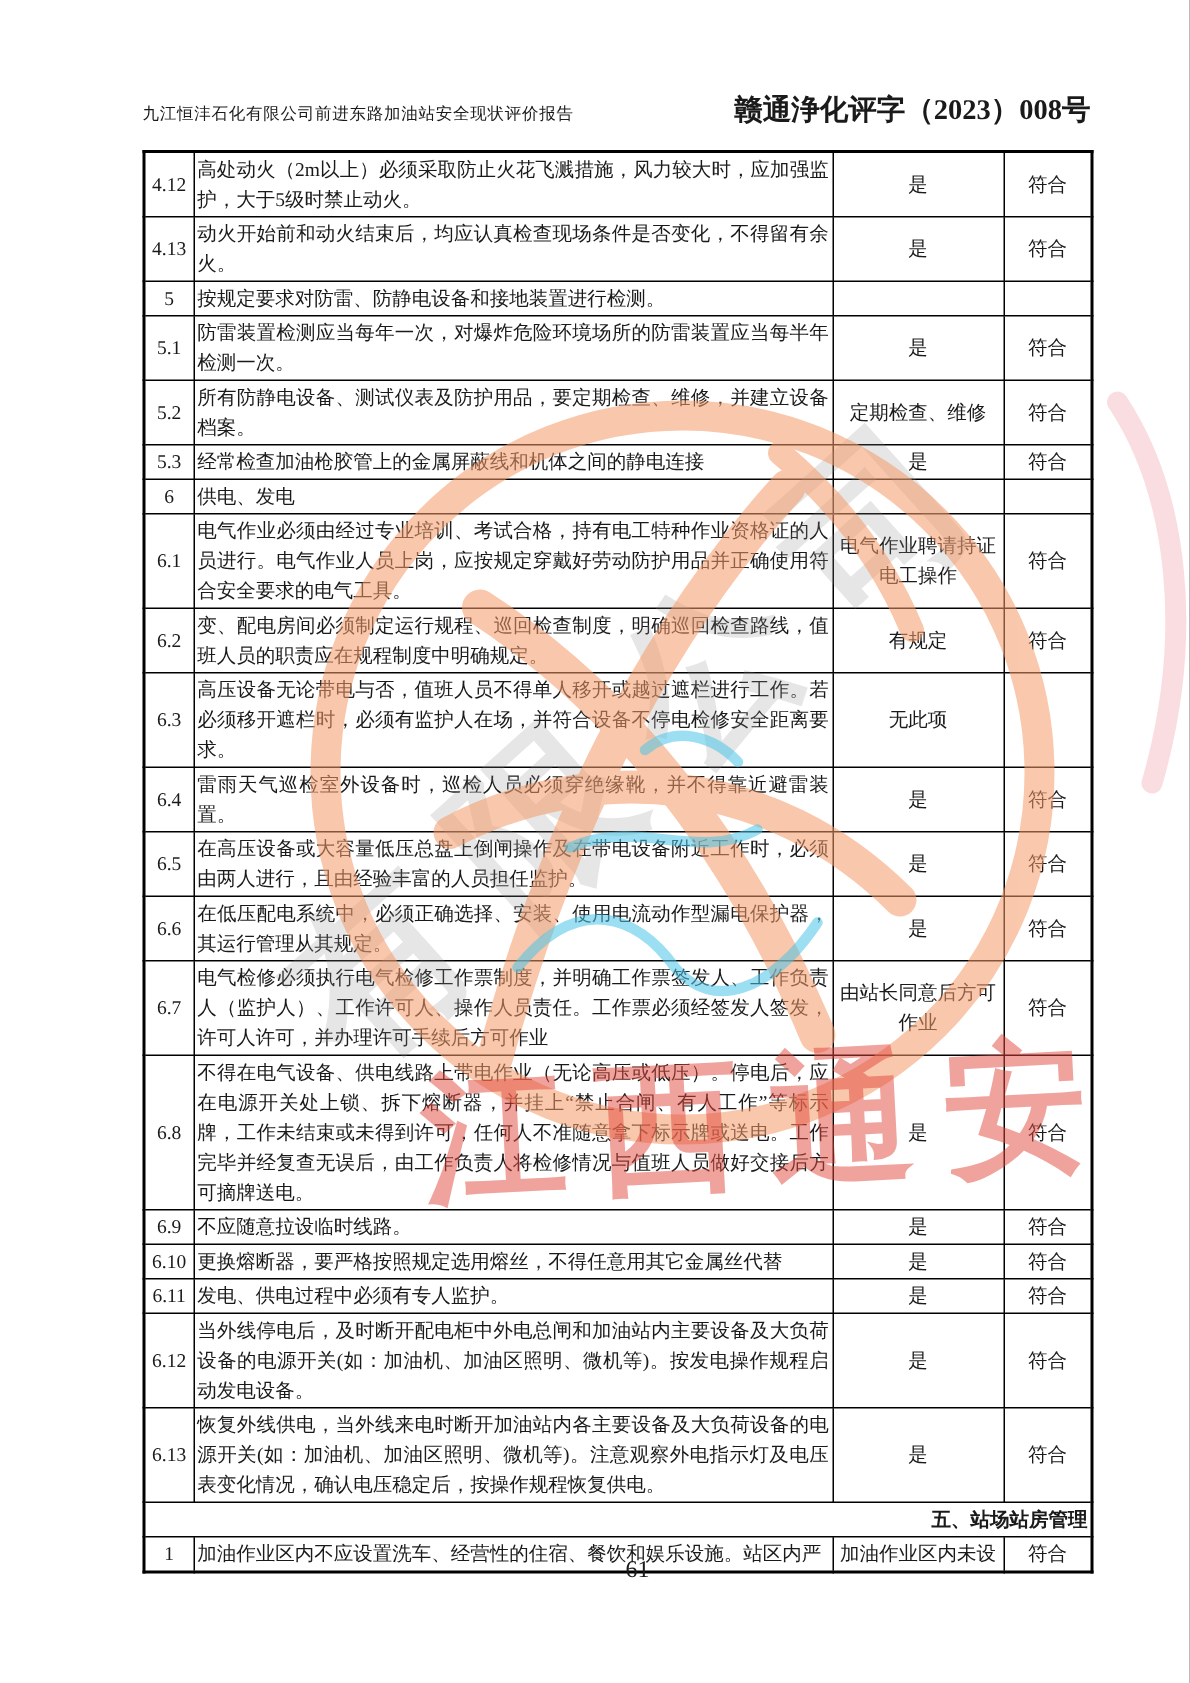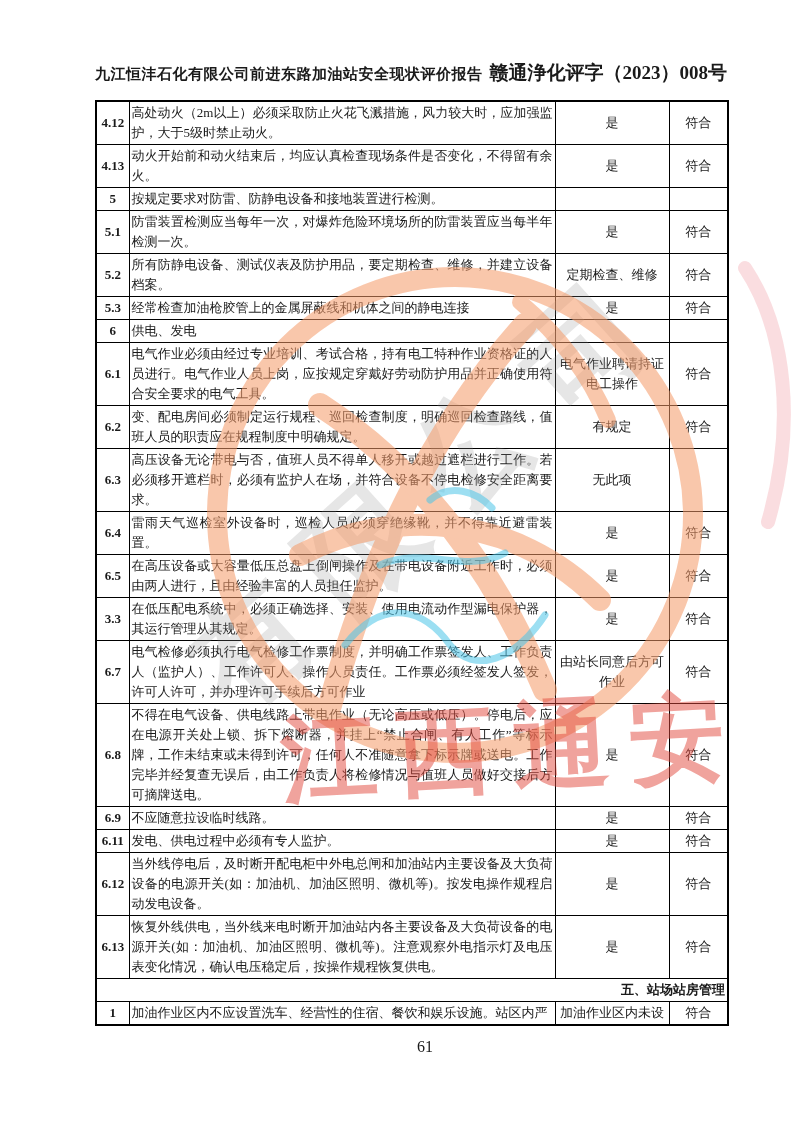--- a/index.html
+++ b/index.html
@@ -17,22 +17,22 @@
   .header {
     position: absolute;
     top: 60px;
     left: 95px;
     width: 632px;
     display: flex;
     justify-content: space-between;
     align-items: baseline;
   }
   .header .h-left {
-    font-size: 15px;
-    font-weight: bold;
+    font-size: 11px;
+    font-weight: normal;
     letter-spacing: 0.5px;
     white-space: nowrap;
   }
   .header .h-right {
     font-size: 19px;
     font-weight: bold;
     white-space: nowrap;
   }
   table.checklist {
     position: absolute;
@@ -46,21 +46,21 @@
     border: 1px solid #000;
     font-size: 13px;
     line-height: 20px;
     vertical-align: middle;
     padding: 1px 2px;
     overflow: hidden;
   }
   table.checklist { border: 2px solid #000; }
   td.c-no {
     text-align: center;
-    font-weight: bold;
+    font-weight: normal;
     font-size: 13px;
     padding: 1px 0;
   }
   td.c-content {
     text-align: left;
     text-align: justify;
     padding: 1px 3px;
     letter-spacing: 0px;
   }
   td.c-assess, td.c-result {
@@ -176,40 +176,46 @@
           <td class="c-assess">是</td>
           <td class="c-result">符合</td>
         </tr>
         <tr>
           <td class="c-no">6.5</td>
           <td class="c-content">在高压设备或大容量低压总盘上倒闸操作及在带电设备附近工作时，必须由两人进行，且由经验丰富的人员担任监护。</td>
           <td class="c-assess">是</td>
           <td class="c-result">符合</td>
         </tr>
         <tr>
-          <td class="c-no">3.3</td>
+          <td class="c-no">6.6</td>
           <td class="c-content">在低压配电系统中，必须正确选择、安装、使用电流动作型漏电保护器，其运行管理从其规定。</td>
           <td class="c-assess">是</td>
           <td class="c-result">符合</td>
         </tr>
         <tr>
           <td class="c-no">6.7</td>
           <td class="c-content">电气检修必须执行电气检修工作票制度，并明确工作票签发人、工作负责人（监护人）、工作许可人、操作人员责任。工作票必须经签发人签发，许可人许可，并办理许可手续后方可作业</td>
           <td class="c-assess">由站长同意后方可作业</td>
           <td class="c-result">符合</td>
         </tr>
         <tr>
           <td class="c-no">6.8</td>
           <td class="c-content">不得在电气设备、供电线路上带电作业（无论高压或低压）。停电后，应在电源开关处上锁、拆下熔断器，并挂上“禁止合闸、有人工作”等标示牌，工作未结束或未得到许可，任何人不准随意拿下标示牌或送电。工作完毕并经复查无误后，由工作负责人将检修情况与值班人员做好交接后方可摘牌送电。</td>
           <td class="c-assess">是</td>
           <td class="c-result">符合</td>
         </tr>
         <tr>
           <td class="c-no">6.9</td>
           <td class="c-content">不应随意拉设临时线路。</td>
+          <td class="c-assess">是</td>
+          <td class="c-result">符合</td>
+        </tr>
+        <tr>
+          <td class="c-no">6.10</td>
+          <td class="c-content">更换熔断器，要严格按照规定选用熔丝，不得任意用其它金属丝代替</td>
           <td class="c-assess">是</td>
           <td class="c-result">符合</td>
         </tr>
         <tr>
           <td class="c-no">6.11</td>
           <td class="c-content">发电、供电过程中必须有专人监护。</td>
           <td class="c-assess">是</td>
           <td class="c-result">符合</td>
         </tr>
         <tr>

